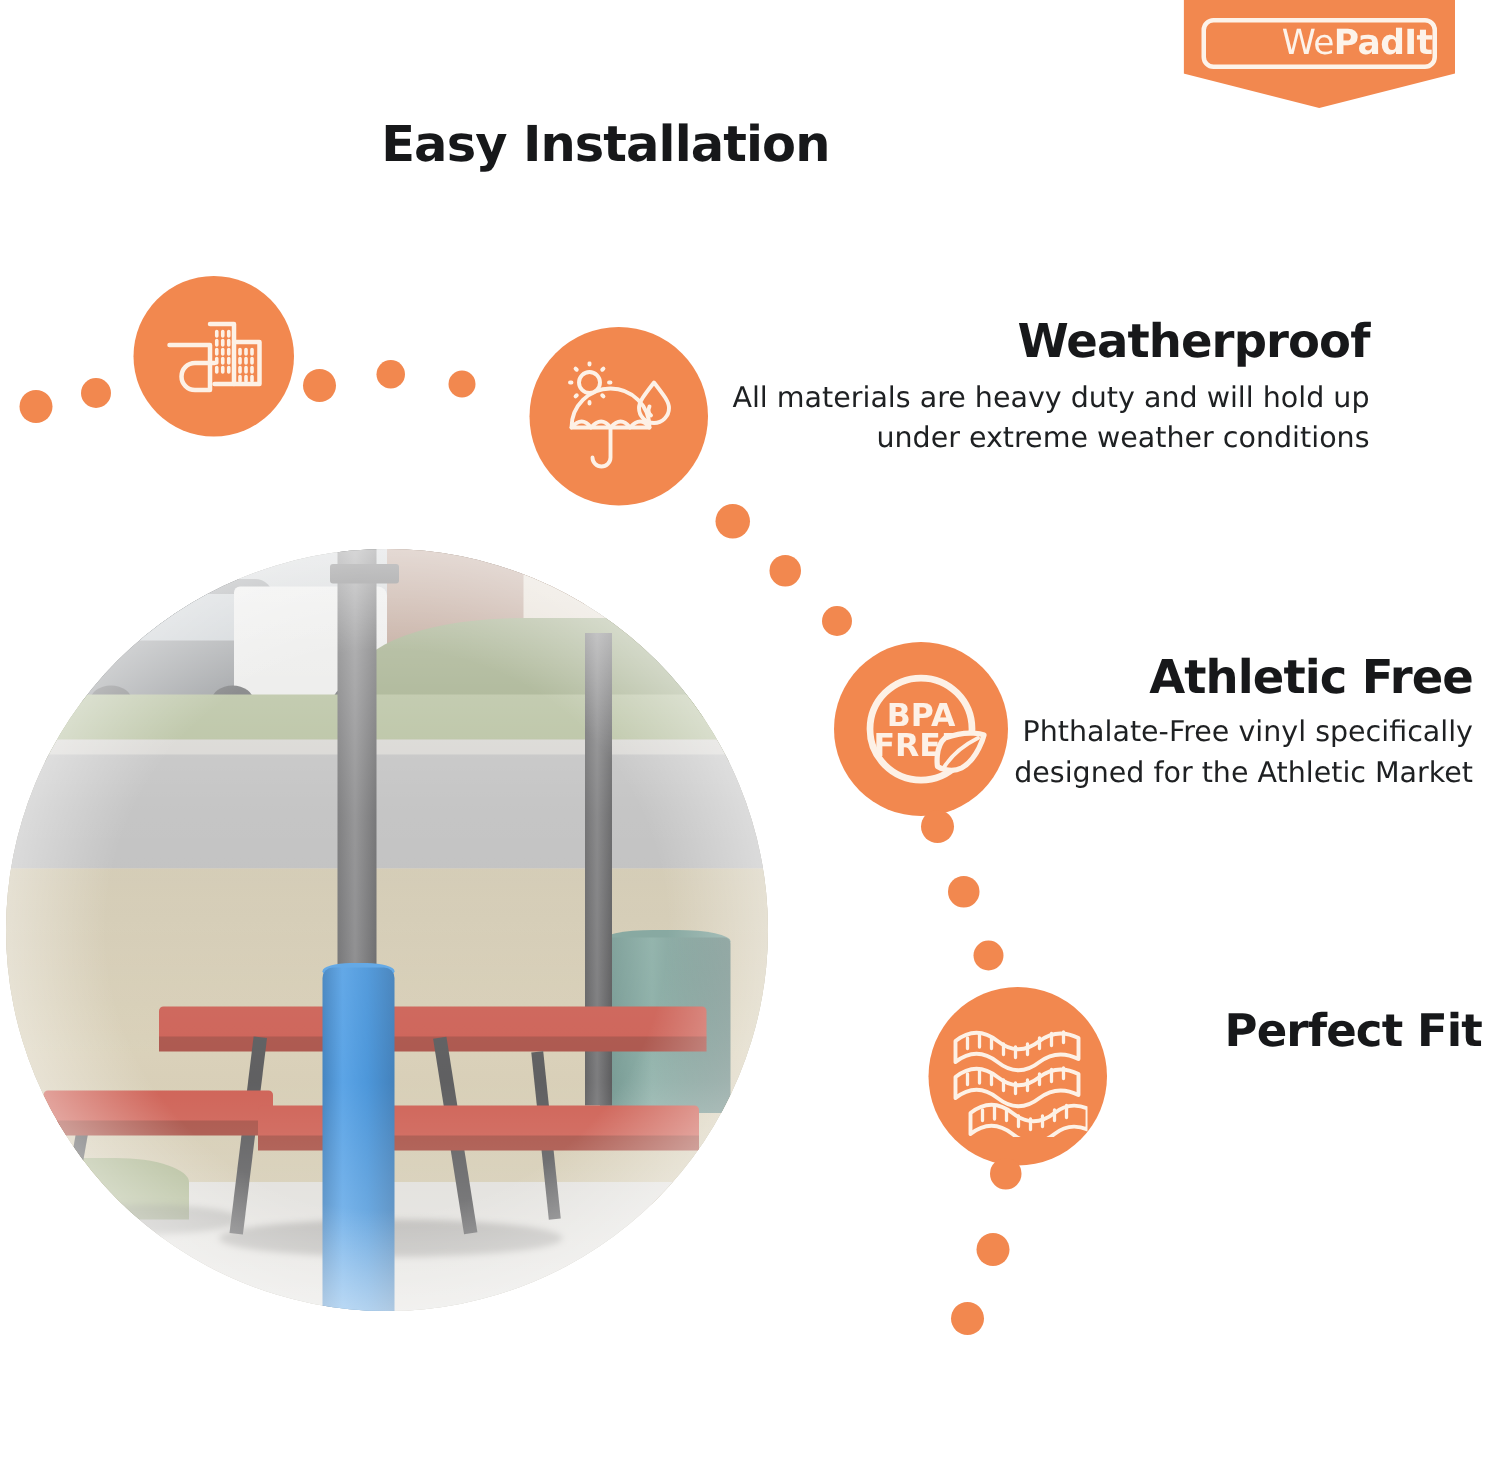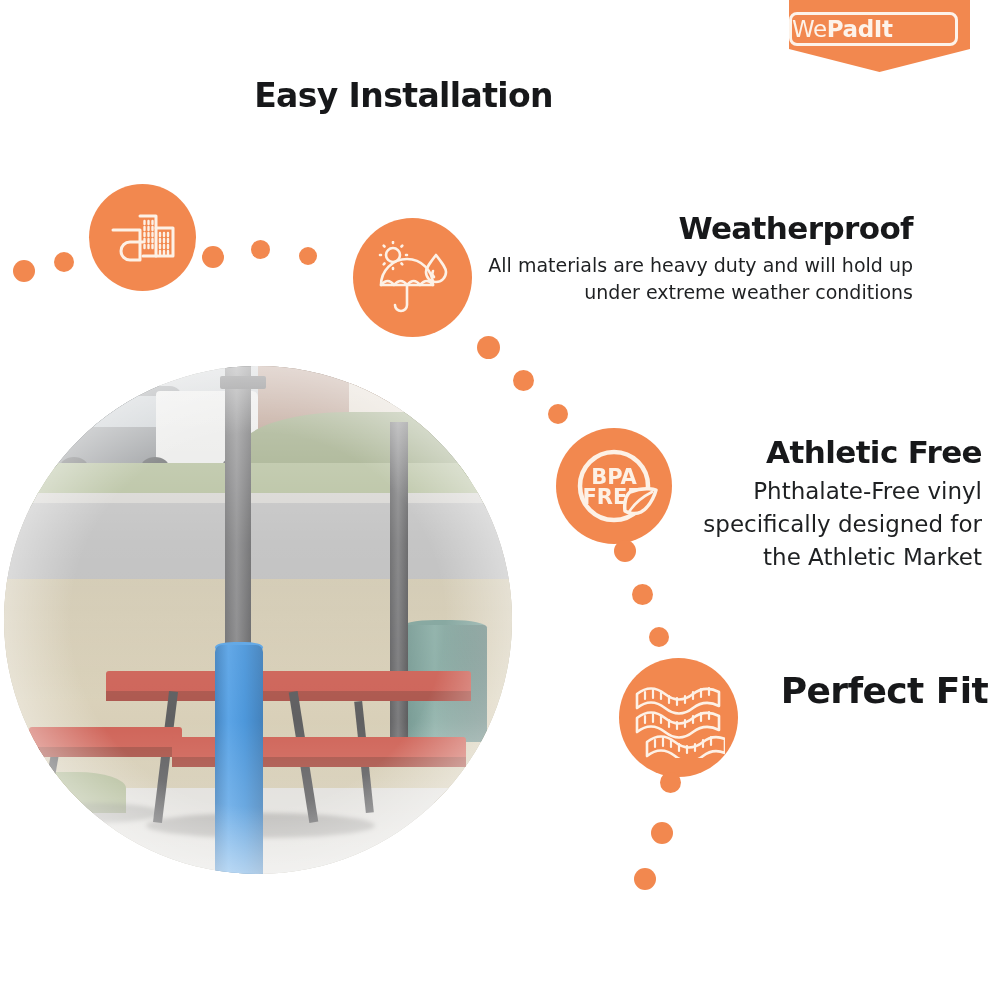--- a/index.html
+++ b/index.html
@@ -30,29 +30,29 @@
     height: 72px;
   }
   .logo-shield {
     position: absolute;
     inset: 0;
     background: #F2884F;
     clip-path: polygon(0 0, 100% 0, 100% 68%, 50% 100%, 0 68%);
   }
   .logo-box {
     position: absolute;
-    left: 0;
+    left: 12px;
     top: 12px;
     right: 12px;
     height: 34px;
     border: 3px solid #FDF3EA;
     border-radius: 8px;
     display: flex;
     align-items: center;
-    justify-content: flex-start;
+    justify-content: flex-end;
   }
   .logo-text {
     color: #FDF3EA;
     font-size: 23px;
     line-height: 1;
     letter-spacing: -0.4px;
     white-space: nowrap;
     font-family: "DejaVu Sans", sans-serif;
   }
   .logo-text .lt-we { font-weight: 400; }
@@ -78,24 +78,24 @@
   #feat-install { top: 78px; left: 133px; width: 420px; }
   #feat-install .f-title { font-size: 33px; }
   #feat-install .f-desc  { font-size: 19px; margin-top: 8px; }
 
   #feat-weather { top: 212px; left: 483px; width: 430px; }
   #feat-weather .f-title { font-size: 31px; }
   #feat-weather .f-desc  { font-size: 19px; margin-top: 7px; }
 
   #feat-phthalate { top: 436px; left: 672px; width: 310px; }
   #feat-phthalate .f-title { font-size: 31px; }
-  #feat-phthalate .f-desc  { font-size: 23px; margin-top: 6px; }
+  #feat-phthalate .f-desc  { font-size: 19px; margin-top: 6px; }
 
   #feat-fit { top: 672px; left: 748px; width: 240px; }
-  #feat-fit .f-title { font-size: 36px; }
+  #feat-fit .f-title { font-size: 30px; }
   #feat-fit .f-desc  { font-size: 19px; margin-top: 6px; }
 
   
   .icon-badge {
     position: absolute;
     border-radius: 50%;
     background: #F2884F;
     display: flex;
     align-items: center;
     justify-content: center;

